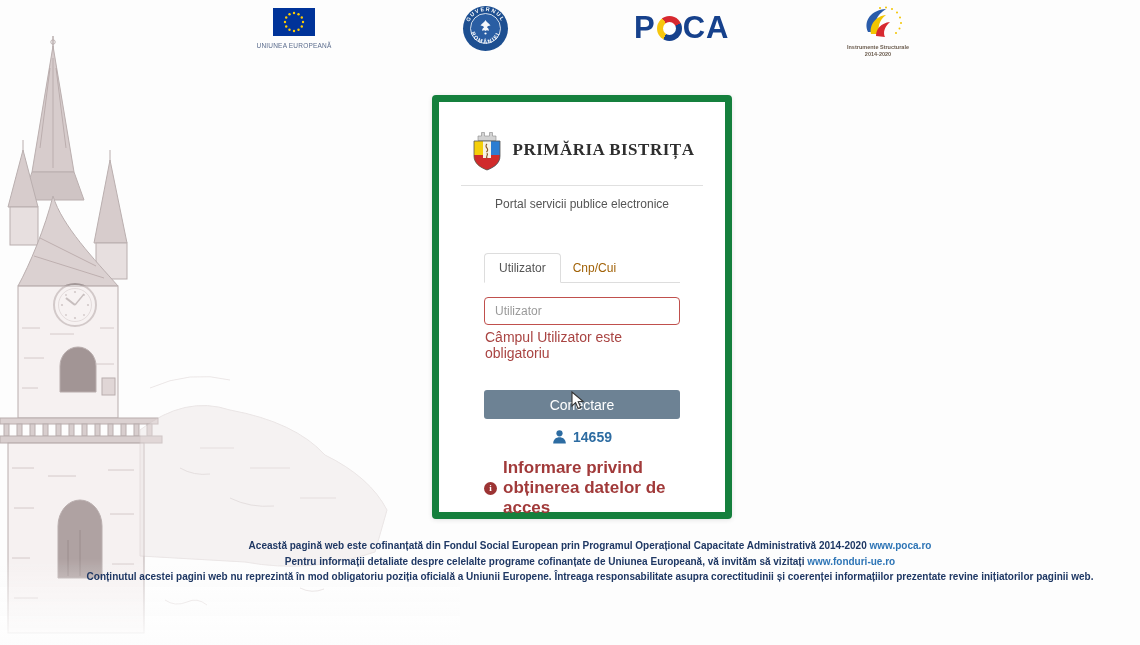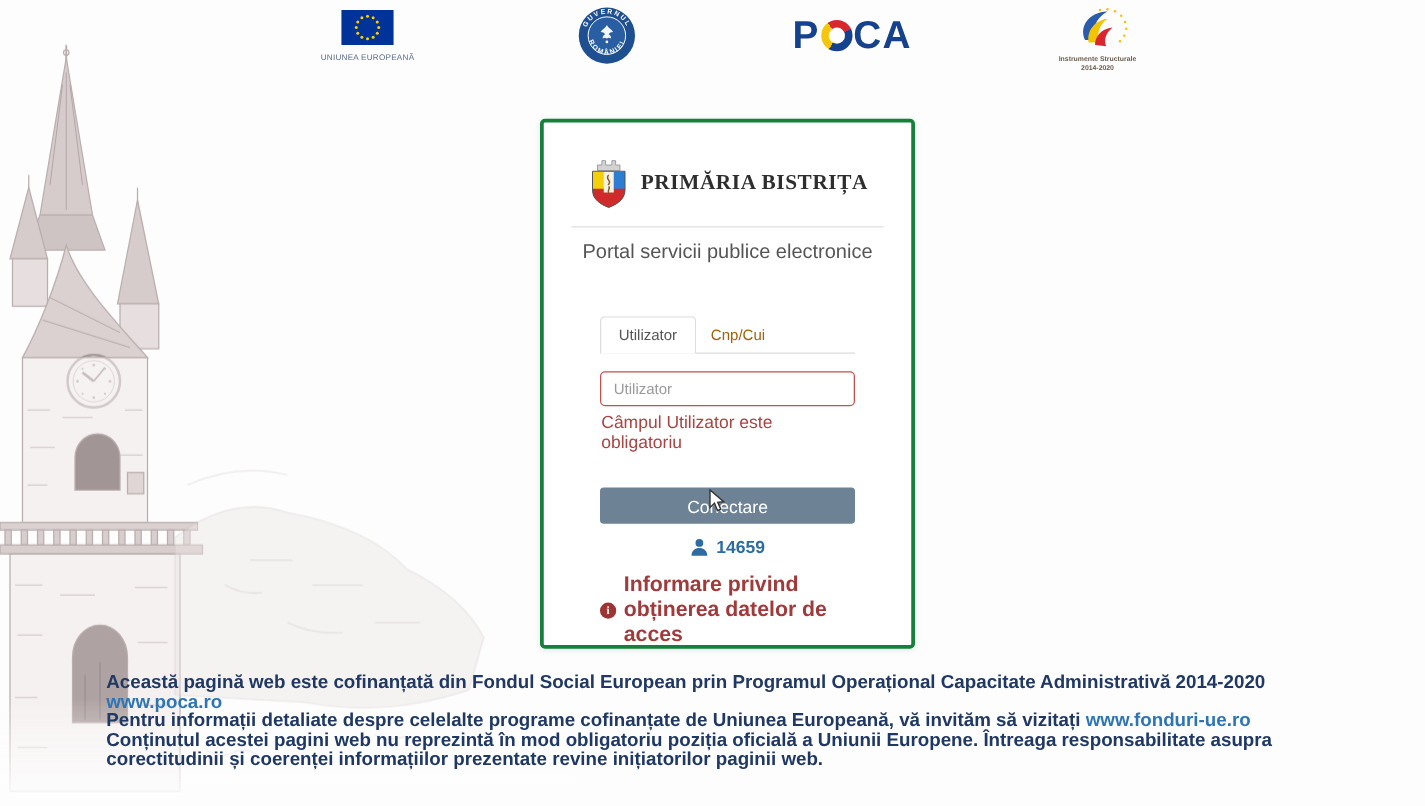--- a/index.html
+++ b/index.html
@@ -17,50 +17,50 @@
   .logo-poca { position:absolute; left:634px; top:10px; display:flex; align-items:center; font-weight:bold; font-size:31px; color:#16418c; letter-spacing:1px; font-family:"Liberation Sans",sans-serif; }
   .poca-o { width:25px; height:25px; border-radius:50%; margin:0 1px;
             background:conic-gradient(from 210deg, #f6c60e 0 115deg, #d7282f 115deg 215deg, #16418c 215deg 360deg);
             position:relative; }
   .poca-o::after { content:""; position:absolute; left:6px; top:6px; width:13px; height:13px; border-radius:50%; background:#fff; }
   .logo-instr { position:absolute; left:843px; top:4px; width:70px; text-align:center; }
   .logo-instr .lbl { font-size:5.5px; font-weight:bold; color:#6b5c4e; line-height:6.5px; }
 
   
   .card { position:absolute; left:432px; top:95px; width:300px; height:424px; background:#fff;
-          border:3px solid #15803d; border-radius:4px; box-shadow:0 1px 5px rgba(0,0,0,.10); }
+          border:7px solid #15803d; border-radius:4px; box-shadow:0 1px 5px rgba(0,0,0,.10); }
   .brand { padding-top:26px; display:flex; justify-content:center; align-items:center; gap:9px; }
   .brand-title { font-family:"Liberation Serif", serif; font-weight:bold; font-size:17px; color:#2e2e2e; letter-spacing:.5px; }
   .divider { border:none; border-top:1px solid #e0e0e0; margin:13px 22px 0; }
-  .subtitle { text-align:center; font-size:16px; color:#555; margin-top:11px; }
+  .subtitle { text-align:center; font-size:12px; color:#555; margin-top:11px; }
   .card-body { padding:0 45px; }
   .tabs { display:flex; align-items:flex-end; border-bottom:1px solid #ddd; margin-top:42px; }
   .tab { font-size:12px; padding:7px 12px; color:#a16207; cursor:pointer; white-space:nowrap; }
   .tab.active { color:#555; background:#fff; border:1px solid #ddd; border-bottom:1px solid #fff;
                 border-radius:4px 4px 0 0; margin-bottom:-1px; padding:7px 14px; }
   .field { margin-top:14px; }
   .field input { width:100%; height:28px; border:1px solid #c0504d; border-radius:4px; padding:0 10px;
                  font-size:12px; color:#333; outline:none; background:#fff; font-family:"Liberation Sans",sans-serif; }
   .field input::placeholder { color:#9a9a9a; }
   .field .error { color:#a94442; font-size:14px; margin:4px 0 0 1px; }
   .btn-wrap { margin-top:29px; position:relative; }
   .btn { width:100%; height:29px; background:#6d8294; border:none; border-radius:3px; color:#fff;
          font-size:14px; cursor:pointer; font-family:"Liberation Sans",sans-serif; }
   .cursor { position:absolute; left:86px; top:1px; }
-  .counter { display:flex; justify-content:center; align-items:center; gap:6px; margin-top:10px;
+  .counter { display:flex; justify-content:center; align-items:flex-start; gap:6px; margin-top:10px;
              color:#2d6ca2; font-weight:bold; font-size:14px; }
   .info-row { display:flex; justify-content:center; align-items:center; gap:6px; margin-top:13px;
               color:#a13a3a; font-weight:bold; font-size:17px; cursor:pointer; }
   .info-icon { width:13px; height:13px; min-width:13px; border-radius:50%; background:#9c3434; color:#fff;
                display:flex; align-items:center; justify-content:center; font-size:9px; font-weight:bold;
                font-family:"Liberation Serif", serif; }
   .info-icon::before { content:"i"; }
 
   
-  .footer { position:absolute; left:85px; right:45px; top:538px; text-align:left; font-size:15px;
+  .footer { position:absolute; left:85px; right:45px; top:538px; text-align:center; font-size:10px;
             font-weight:bold; color:#1f3864; line-height:15.5px; }
   .footer a { color:#2e75b6; text-decoration:none; }
 </style>
 </head>
 <body>
 
 <div class="stage">
 
   <svg class="sketch" width="460" height="617" viewBox="0 0 460 617">
     <defs>

